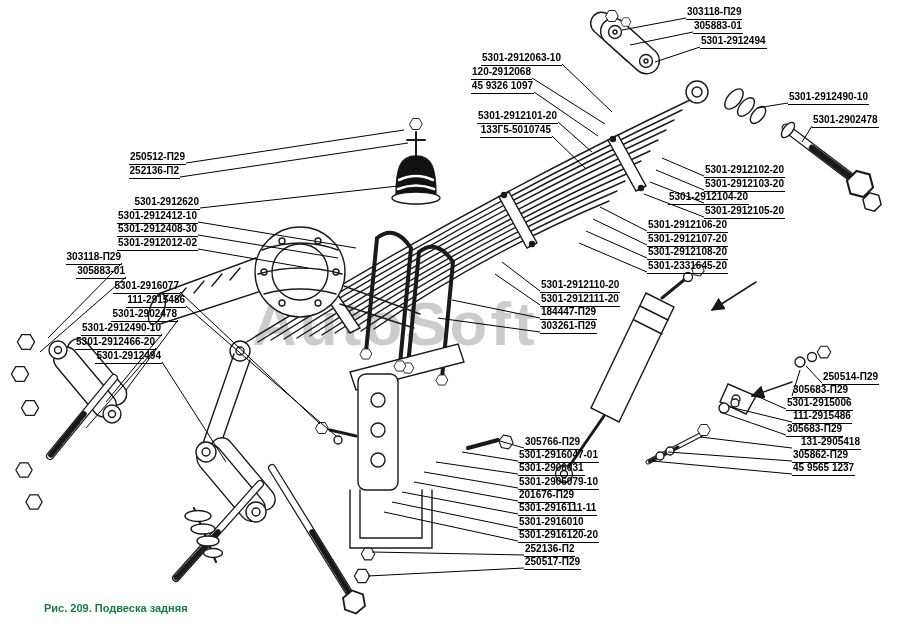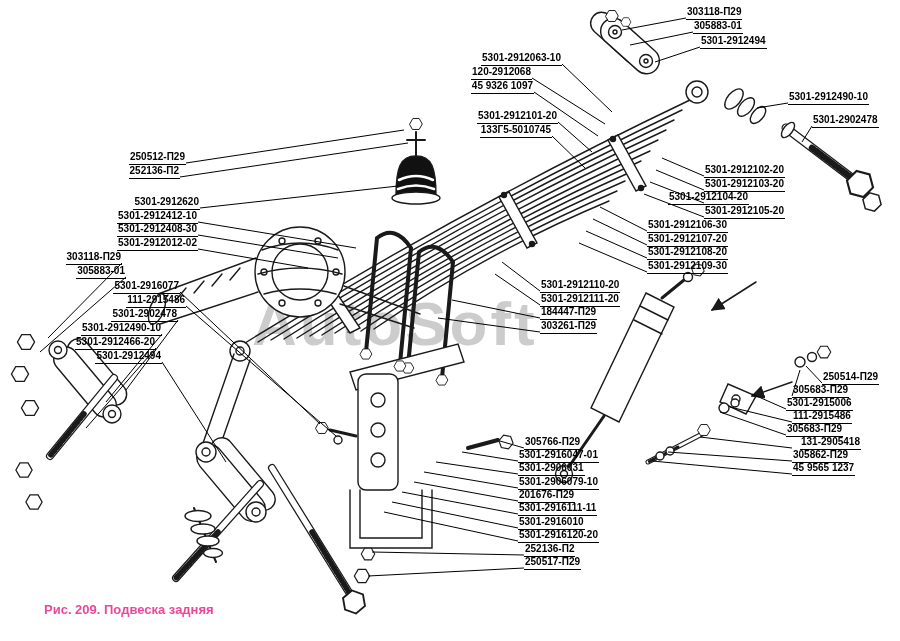--- a/index.html
+++ b/index.html
@@ -5,21 +5,21 @@
   html,body{margin:0;padding:0;background:#fff;}
   .stage{position:relative;width:900px;height:641px;background:#ffffff;overflow:hidden;
          font-family:"Liberation Sans",sans-serif;}
   svg.draw{position:absolute;left:0;top:0;}
   #leaders{position:absolute;left:0;top:0;pointer-events:none;}
   #leaders line{stroke:#000;stroke-width:1;}
   .plabel{position:absolute;font-size:10px;font-weight:bold;line-height:12px;color:#000;
           white-space:nowrap;border-bottom:1px solid #000;padding:0 1px 1px 1px;}
   .watermark{position:absolute;left:252px;top:288px;font-size:62px;font-weight:bold;
              color:#9a9a9a;opacity:.5;letter-spacing:3px;pointer-events:none;}
-  .caption{position:absolute;left:16px;top:602px;font-size:13px;font-weight:bold;color:#ec4899;padding-left:28px;}
+  .caption{position:absolute;left:16px;top:602px;font-size:11px;font-weight:bold;color:#15803d;padding-left:28px;}
 </style>
 </head>
 <body>
 
 <div class="stage">
 
   <div class="watermark">AutoSoft</div>
 
   <svg class="draw" width="900" height="641" viewBox="0 0 900 641">
     <defs>
@@ -286,24 +286,24 @@
   <div id="labels">
       <div class="plabel" style="top: 6px; left: 686px;">303118-П29</div>
       <div class="plabel" style="top: 20px; left: 693px;">305883-01</div>
       <div class="plabel" style="top: 35px; left: 700px;">5301-2912494</div>
       <div class="plabel" style="top: 91px; left: 788px;">5301-2912490-10</div>
       <div class="plabel" style="top: 114px; left: 812px;">5301-2902478</div>
       <div class="plabel" style="top: 164px; left: 704px;">5301-2912102-20</div>
       <div class="plabel" style="top: 178px; left: 704px;">5301-2912103-20</div>
       <div class="plabel" style="top: 191px; left: 668px;">5301-2912104-20</div>
       <div class="plabel" style="top: 205px; left: 704px;">5301-2912105-20</div>
-      <div class="plabel" style="top: 219px; left: 647px;">5301-2912106-30</div>
+      <div class="plabel" style="top: 219px; left: 647px;">5301-2912106-20</div>
       <div class="plabel" style="top: 233px; left: 647px;">5301-2912107-20</div>
       <div class="plabel" style="top: 246px; left: 647px;">5301-2912108-20</div>
-      <div class="plabel" style="top: 260px; left: 647px;">5301-2912109-30</div>
+      <div class="plabel" style="top: 260px; left: 647px;">5301-2331645-20</div>
       <div class="plabel" style="top: 279px; left: 540px;">5301-2912110-20</div>
       <div class="plabel" style="top: 293px; left: 540px;">5301-2912111-20</div>
       <div class="plabel" style="top: 306px; left: 540px;">184447-П29</div>
       <div class="plabel" style="top: 320px; left: 540px;">303261-П29</div>
       <div class="plabel" style="top: 371px; left: 822px;">250514-П29</div>
       <div class="plabel" style="top: 384px; left: 792px;">305683-П29</div>
       <div class="plabel" style="top: 397px; left: 786px;">5301-2915006</div>
       <div class="plabel" style="top: 410px; left: 792px;">111-2915486</div>
       <div class="plabel" style="top: 423px; left: 786px;">305683-П29</div>
       <div class="plabel" style="top: 436px; left: 792px; margin-left: 8px;">131-2905418</div>

